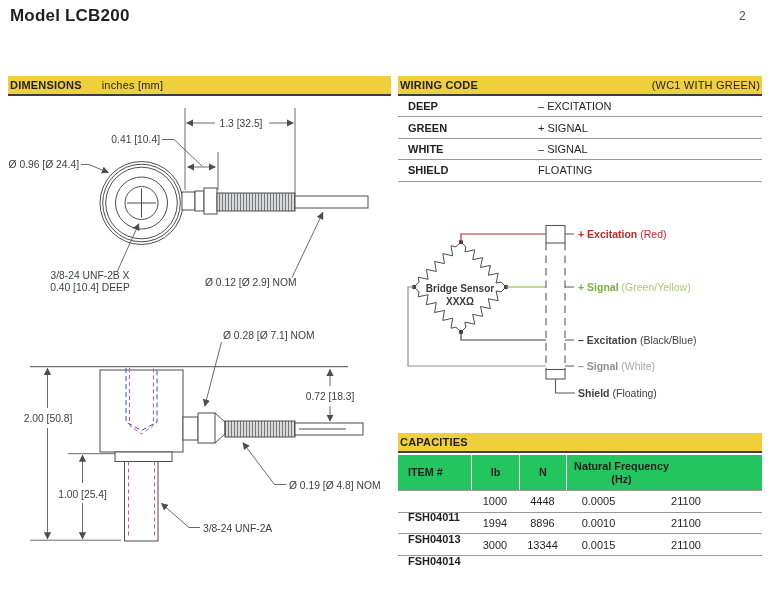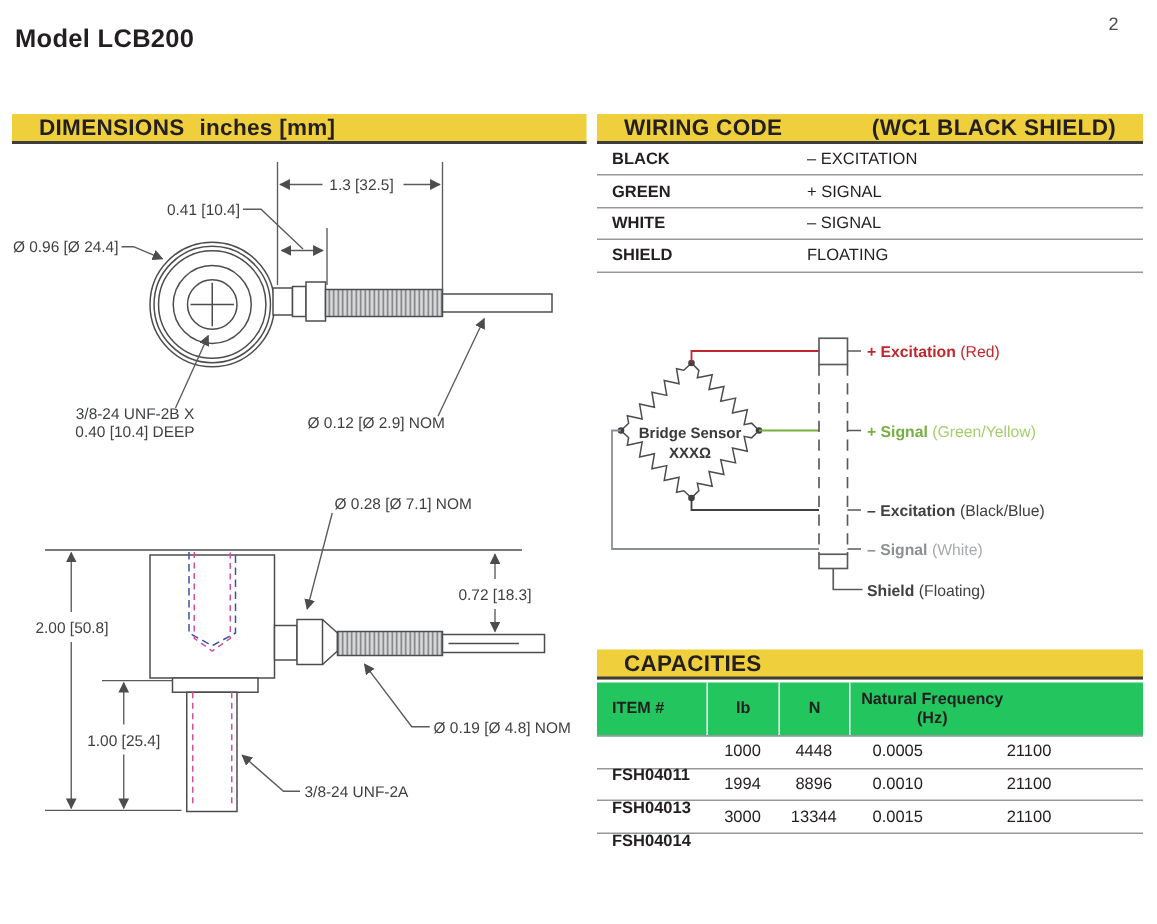--- a/index.html
+++ b/index.html
@@ -1,25 +1,25 @@
 <!DOCTYPE html>
 <html><head>
 <meta charset="utf-8">
 <style>
   html,body{margin:0;padding:0;background:#fff;}
   .page{position:relative;width:771px;height:616px;background:#fff;overflow:hidden;
         font-family:"Liberation Sans",sans-serif;color:#231f20;}
-  .title{position:absolute;left:10px;top:16px;font-size:17px;font-weight:bold;letter-spacing:.2px;}
+  .title{position:absolute;left:10px;top:6px;font-size:17px;font-weight:bold;letter-spacing:.2px;}
   .pagenum{position:absolute;left:739px;top:9px;font-size:12px;color:#4b4b4d;}
 
   .bar{position:absolute;height:20px;background:#efcf3c;border-bottom:2px solid #3d3d3f;
-       box-sizing:border-box;display:flex;align-items:center;padding:0 18px;
-       font-size:15px;letter-spacing:.2px;}
+       box-sizing:border-box;display:flex;align-items:center;padding:0 2px;
+       font-size:11px;letter-spacing:.2px;}
   .bar b{font-weight:bold;}
-  .bar span{font-weight:bold;margin-left:10px;}
+  .bar span{font-weight:normal;margin-left:20px;}
   #dim-bar{left:8px;top:76px;width:383px;}
   #wiring-bar{left:398px;top:76px;width:364px;justify-content:space-between;}
   #cap-bar{left:398px;top:433px;width:364px;}
 
   .wtable{position:absolute;left:398px;top:96px;width:364px;}
   .wrow{display:flex;align-items:center;height:21.4px;box-sizing:border-box;
         border-bottom:1px solid #96989b;font-size:11px;}
   .wrow .c1{width:140px;padding-left:10px;font-weight:bold;box-sizing:border-box;}
 
   .ctable{position:absolute;left:398px;top:455px;width:364px;font-size:11px;}
@@ -57,26 +57,26 @@
   <div class="title">Model LCB200</div>
   <div class="pagenum">2</div>
 
   <div class="bar" id="dim-bar">
     <b>DIMENSIONS</b>
     <span>inches [mm]</span>
   </div>
 
   <div class="bar" id="wiring-bar">
     <b>WIRING CODE</b>
-    <span>(WC1 BLACK SHIELD)</span>
+    <span>(WC1 WITH GREEN)</span>
   </div>
 
   <div class="wtable">
     <div class="wrow">
-      <div class="c1">BLACK</div>
+      <div class="c1">DEEP</div>
       <div class="c2">– EXCITATION</div>
     </div>
     <div class="wrow">
       <div class="c1">GREEN</div>
       <div class="c2">+ SIGNAL</div>
     </div>
     <div class="wrow">
       <div class="c1">WHITE</div>
       <div class="c2">– SIGNAL</div>
     </div>

